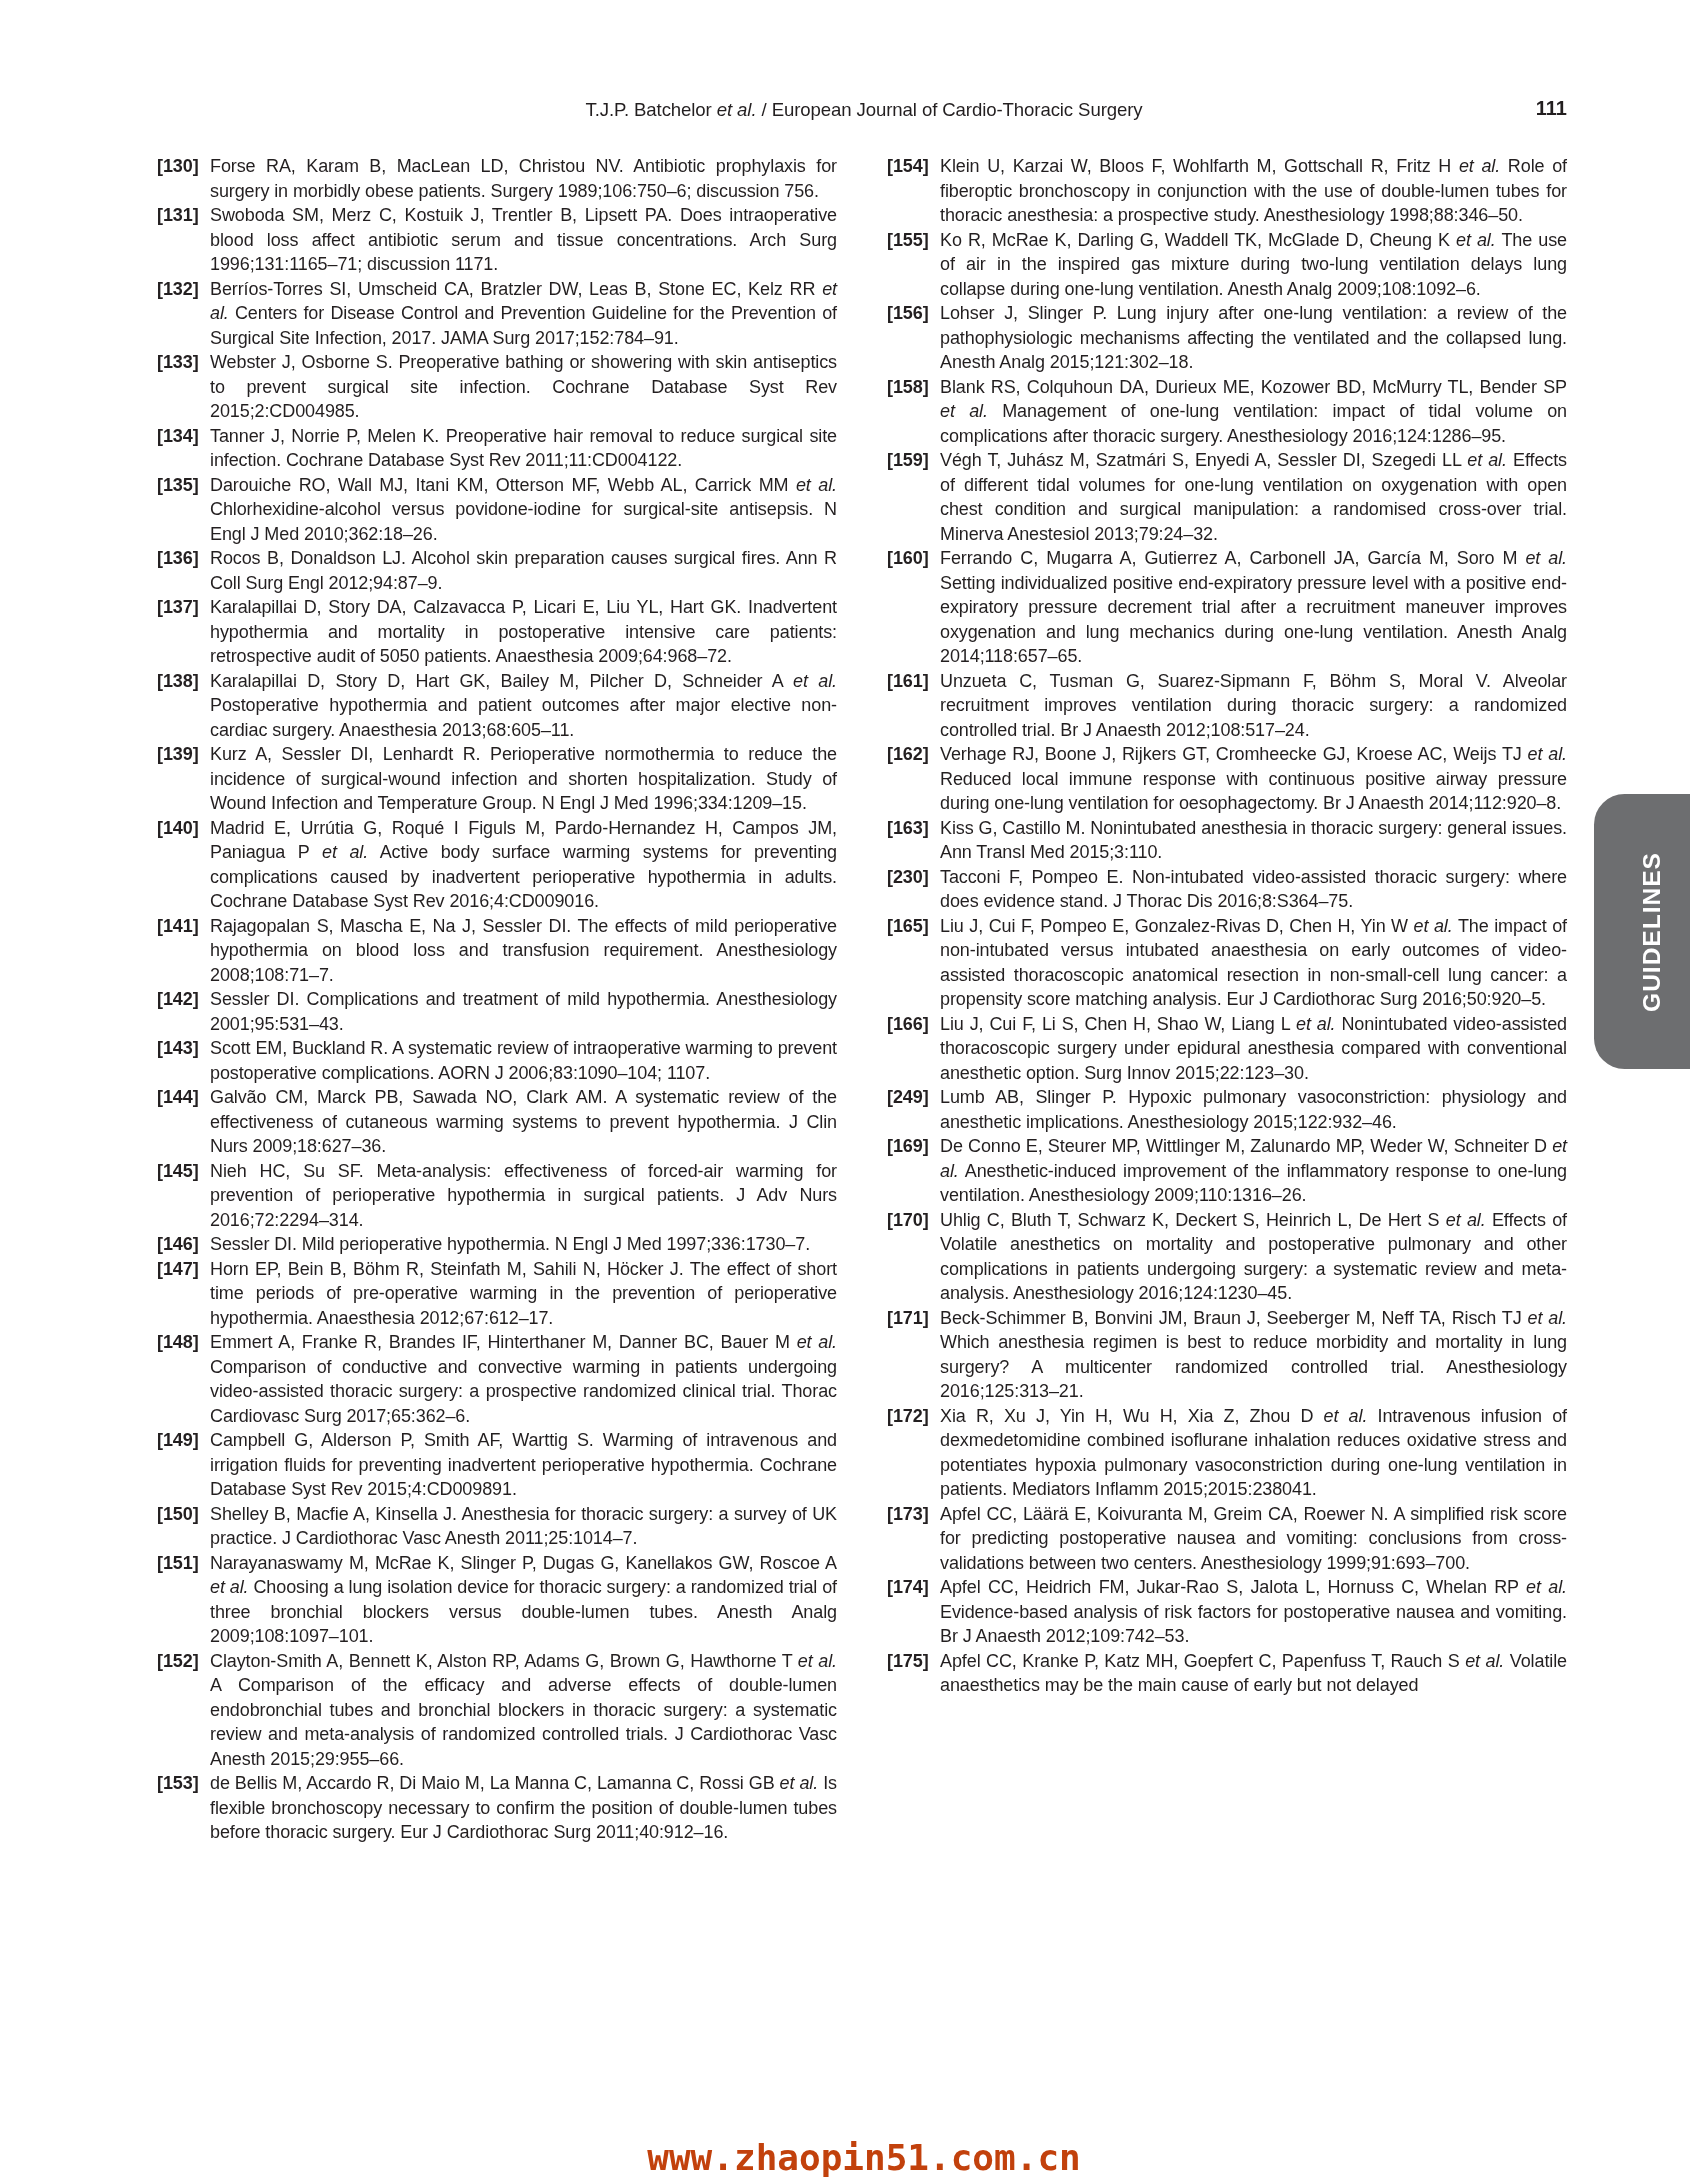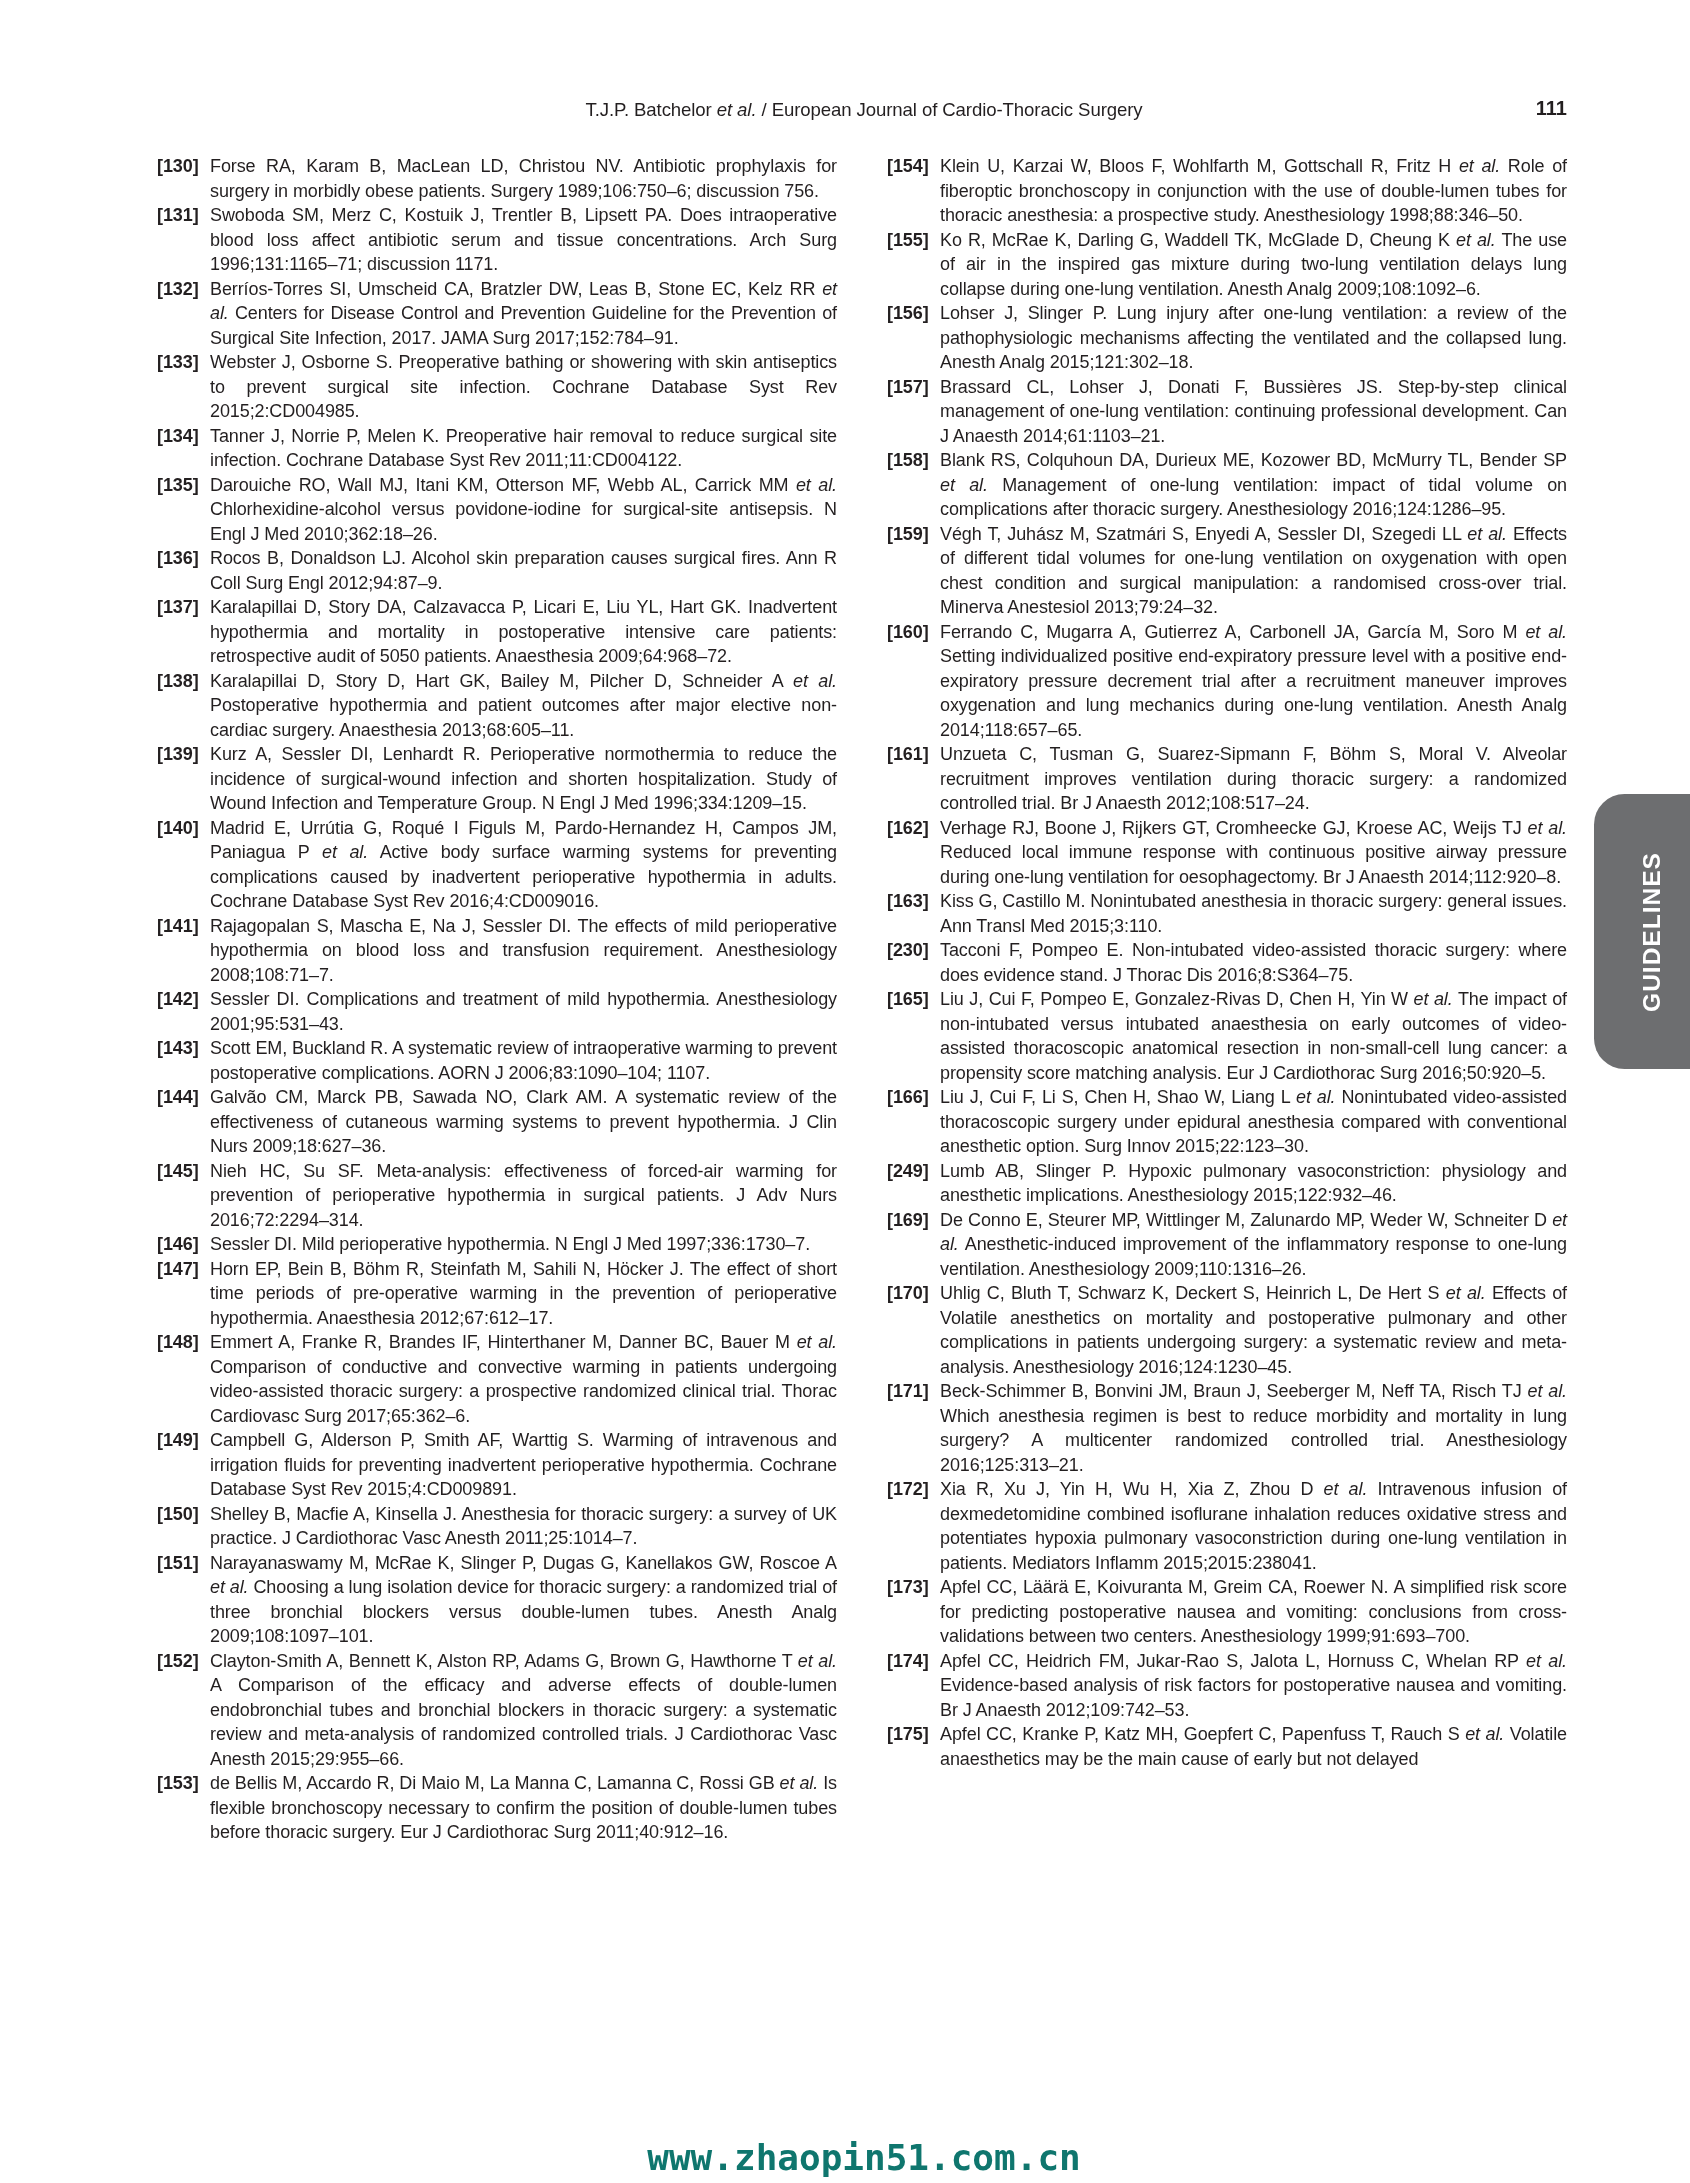--- a/index.html
+++ b/index.html
@@ -72,21 +72,21 @@
   }
   
   .watermark{
     position:absolute;
     left:50%;
     bottom:5.3px;
     transform:translateX(-50%);
     font-family:"DejaVu Sans Mono",monospace;
     font-weight:bold;
     font-size:36px;
-    color:#0f766e;
+    color:#c2410c;
     white-space:nowrap;
   }
 </style>
 </head>
 <body>
 
 <div class="page">
 
   <div class="running-title">T.J.P. Batchelor <i>et al.</i> / European Journal of Cardio-Thoracic Surgery</div>
 
@@ -116,21 +116,20 @@
       <div class="ref"><span class="ref-num">[150]</span><span class="ref-text">Shelley B, Macfie A, Kinsella J. Anesthesia for thoracic surgery: a survey of UK practice. J Cardiothorac Vasc Anesth 2011;25:1014–7.</span></div>
       <div class="ref"><span class="ref-num">[151]</span><span class="ref-text">Narayanaswamy M, McRae K, Slinger P, Dugas G, Kanellakos GW, Roscoe A <i>et al.</i> Choosing a lung isolation device for thoracic surgery: a randomized trial of three bronchial blockers versus double-lumen tubes. Anesth Analg 2009;108:1097–101.</span></div>
       <div class="ref"><span class="ref-num">[152]</span><span class="ref-text">Clayton-Smith A, Bennett K, Alston RP, Adams G, Brown G, Hawthorne T <i>et al.</i> A Comparison of the efficacy and adverse effects of double-lumen endobronchial tubes and bronchial blockers in thoracic surgery: a systematic review and meta-analysis of randomized controlled trials. J Cardiothorac Vasc Anesth 2015;29:955–66.</span></div>
       <div class="ref"><span class="ref-num">[153]</span><span class="ref-text">de Bellis M, Accardo R, Di Maio M, La Manna C, Lamanna C, Rossi GB <i>et al.</i> Is flexible bronchoscopy necessary to confirm the position of double-lumen tubes before thoracic surgery. Eur J Cardiothorac Surg 2011;40:912–16.</span></div>
     </section>
 
   <section class="col" id="col-right">
       <div class="ref"><span class="ref-num">[154]</span><span class="ref-text">Klein U, Karzai W, Bloos F, Wohlfarth M, Gottschall R, Fritz H <i>et al.</i> Role of fiberoptic bronchoscopy in conjunction with the use of double-lumen tubes for thoracic anesthesia: a prospective study. Anesthesiology 1998;88:346–50.</span></div>
       <div class="ref"><span class="ref-num">[155]</span><span class="ref-text">Ko R, McRae K, Darling G, Waddell TK, McGlade D, Cheung K <i>et al.</i> The use of air in the inspired gas mixture during two-lung ventilation delays lung collapse during one-lung ventilation. Anesth Analg 2009;108:1092–6.</span></div>
       <div class="ref"><span class="ref-num">[156]</span><span class="ref-text">Lohser J, Slinger P. Lung injury after one-lung ventilation: a review of the pathophysiologic mechanisms affecting the ventilated and the collapsed lung. Anesth Analg 2015;121:302–18.</span></div>
-      <div class="ref"><span class="ref-num">[157]</span><span class="ref-text">Brassard CL, Lohser J, Donati F, Bussières JS. Step-by-step clinical management of one-lung ventilation: continuing professional development. Can J Anaesth 2014;61:1103–21.</span></div>
       <div class="ref"><span class="ref-num">[158]</span><span class="ref-text">Blank RS, Colquhoun DA, Durieux ME, Kozower BD, McMurry TL, Bender SP <i>et al.</i> Management of one-lung ventilation: impact of tidal volume on complications after thoracic surgery. Anesthesiology 2016;124:1286–95.</span></div>
       <div class="ref"><span class="ref-num">[159]</span><span class="ref-text">Végh T, Juhász M, Szatmári S, Enyedi A, Sessler DI, Szegedi LL <i>et al.</i> Effects of different tidal volumes for one-lung ventilation on oxygenation with open chest condition and surgical manipulation: a randomised cross-over trial. Minerva Anestesiol 2013;79:24–32.</span></div>
       <div class="ref"><span class="ref-num">[160]</span><span class="ref-text">Ferrando C, Mugarra A, Gutierrez A, Carbonell JA, García M, Soro M <i>et al.</i> Setting individualized positive end-expiratory pressure level with a positive end-expiratory pressure decrement trial after a recruitment maneuver improves oxygenation and lung mechanics during one-lung ventilation. Anesth Analg 2014;118:657–65.</span></div>
       <div class="ref"><span class="ref-num">[161]</span><span class="ref-text">Unzueta C, Tusman G, Suarez-Sipmann F, Böhm S, Moral V. Alveolar recruitment improves ventilation during thoracic surgery: a randomized controlled trial. Br J Anaesth 2012;108:517–24.</span></div>
       <div class="ref"><span class="ref-num">[162]</span><span class="ref-text">Verhage RJ, Boone J, Rijkers GT, Cromheecke GJ, Kroese AC, Weijs TJ <i>et al.</i> Reduced local immune response with continuous positive airway pressure during one-lung ventilation for oesophagectomy. Br J Anaesth 2014;112:920–8.</span></div>
       <div class="ref"><span class="ref-num">[163]</span><span class="ref-text">Kiss G, Castillo M. Nonintubated anesthesia in thoracic surgery: general issues. Ann Transl Med 2015;3:110.</span></div>
       <div class="ref"><span class="ref-num">[230]</span><span class="ref-text">Tacconi F, Pompeo E. Non-intubated video-assisted thoracic surgery: where does evidence stand. J Thorac Dis 2016;8:S364–75.</span></div>
       <div class="ref"><span class="ref-num">[165]</span><span class="ref-text">Liu J, Cui F, Pompeo E, Gonzalez-Rivas D, Chen H, Yin W <i>et al.</i> The impact of non-intubated versus intubated anaesthesia on early outcomes of video-assisted thoracoscopic anatomical resection in non-small-cell lung cancer: a propensity score matching analysis. Eur J Cardiothorac Surg 2016;50:920–5.</span></div>
       <div class="ref"><span class="ref-num">[166]</span><span class="ref-text">Liu J, Cui F, Li S, Chen H, Shao W, Liang L <i>et al.</i> Nonintubated video-assisted thoracoscopic surgery under epidural anesthesia compared with conventional anesthetic option. Surg Innov 2015;22:123–30.</span></div>
       <div class="ref"><span class="ref-num">[249]</span><span class="ref-text">Lumb AB, Slinger P. Hypoxic pulmonary vasoconstriction: physiology and anesthetic implications. Anesthesiology 2015;122:932–46.</span></div>

